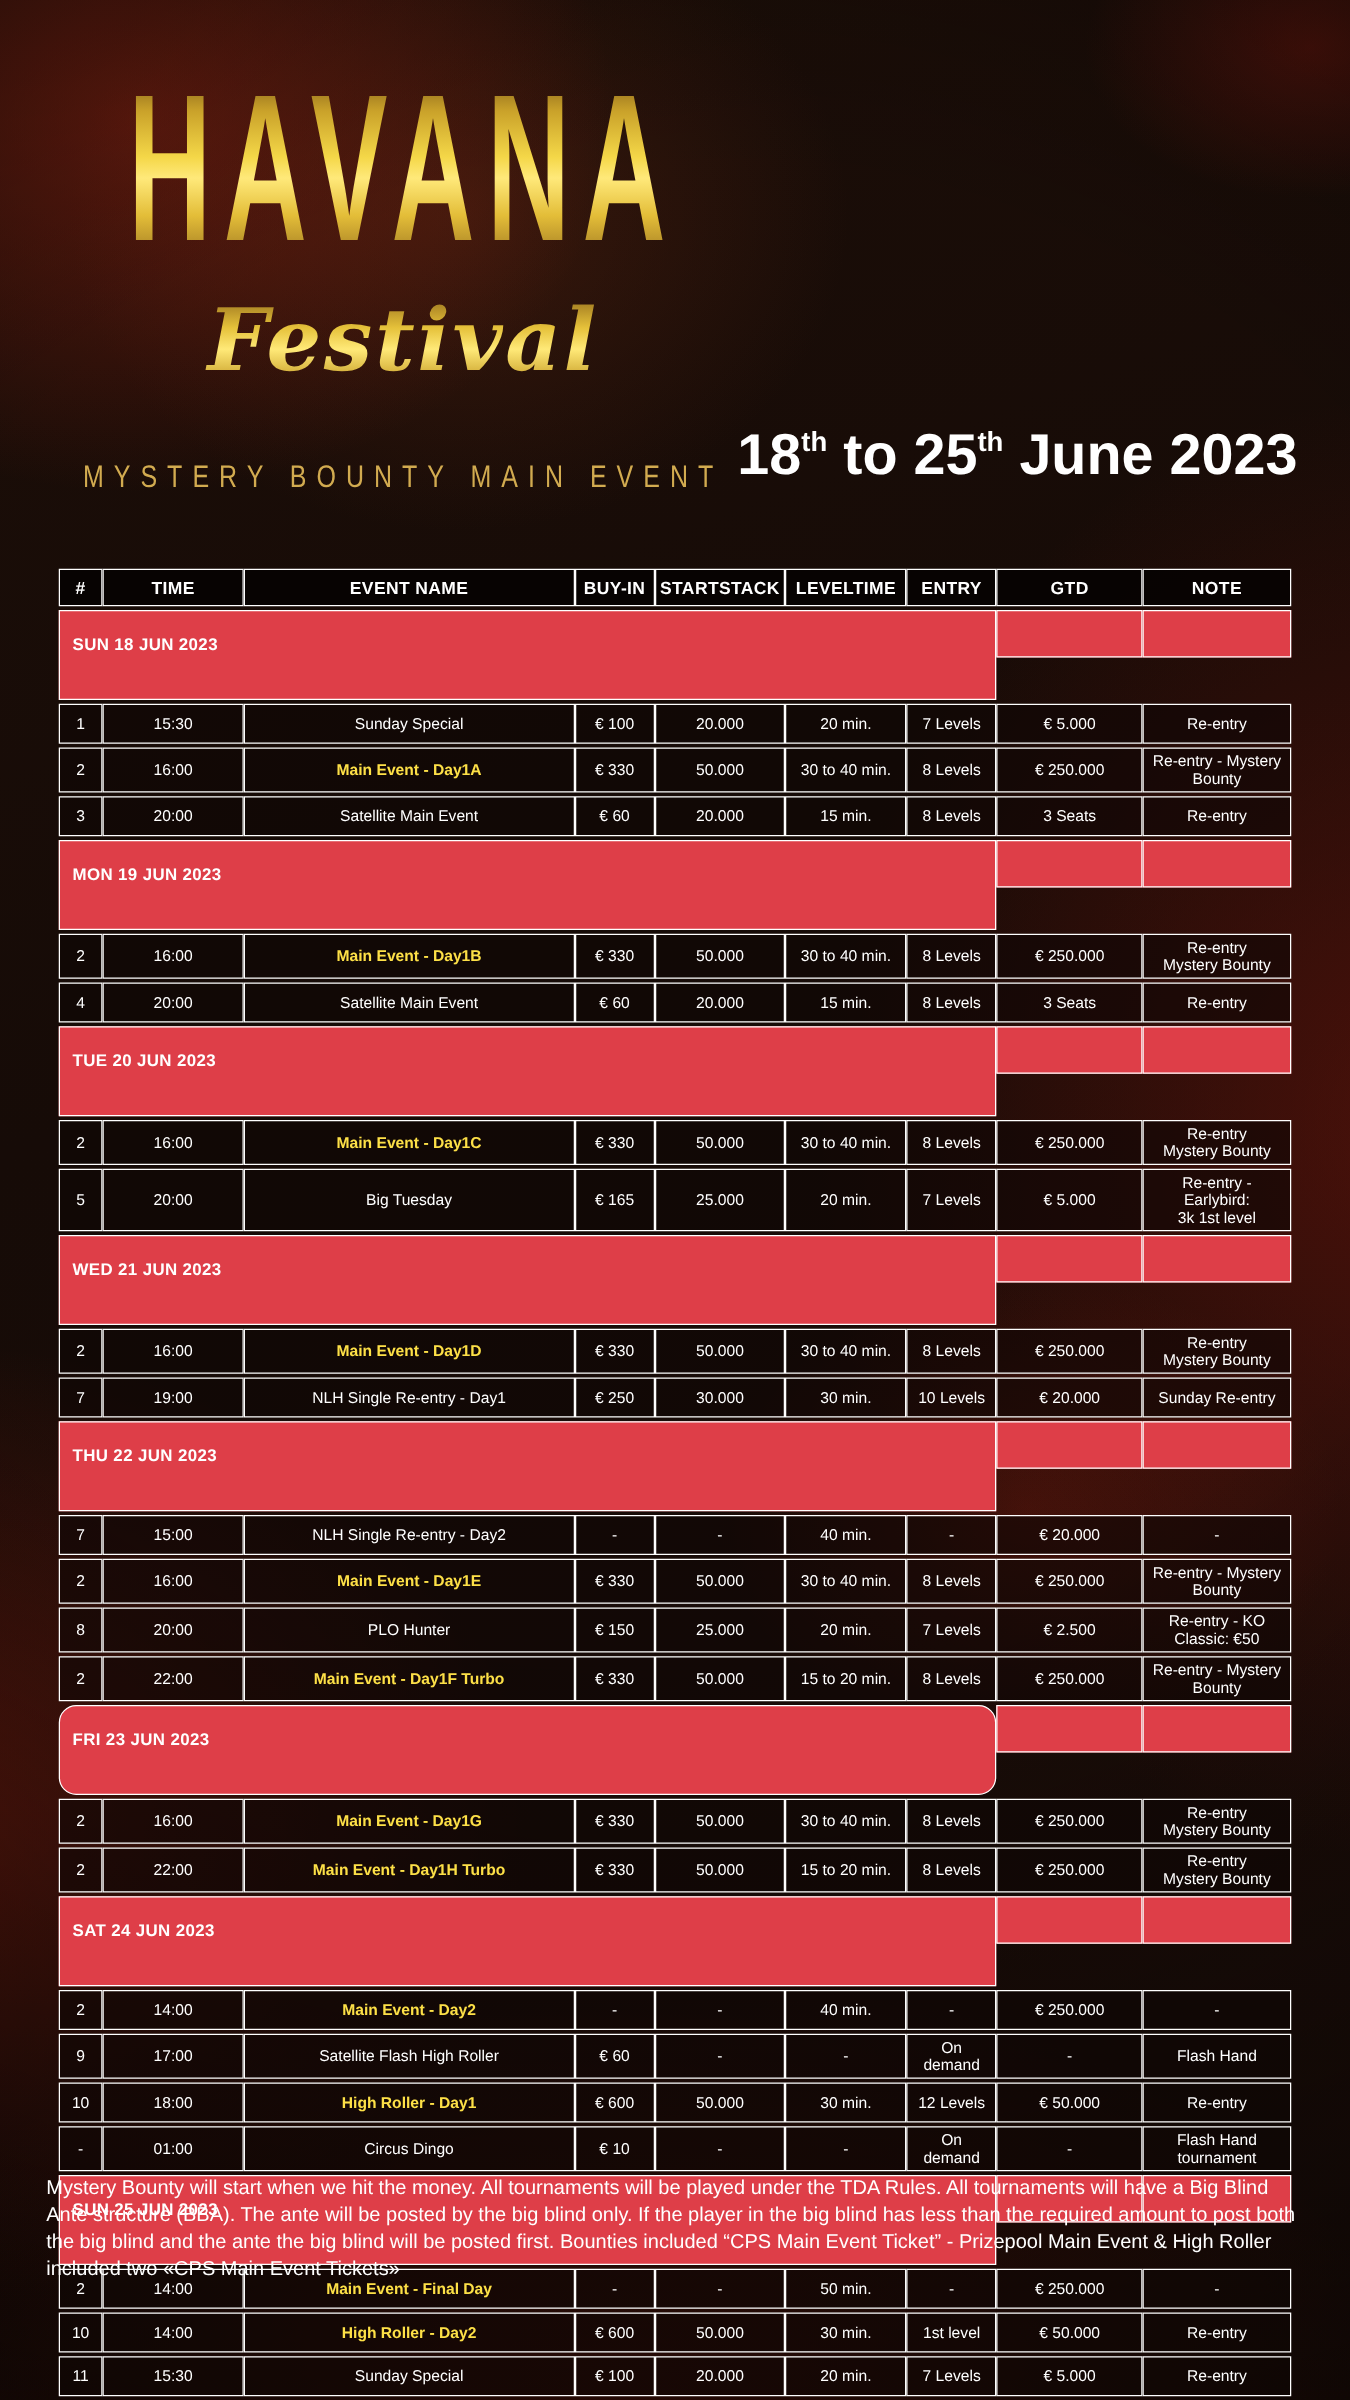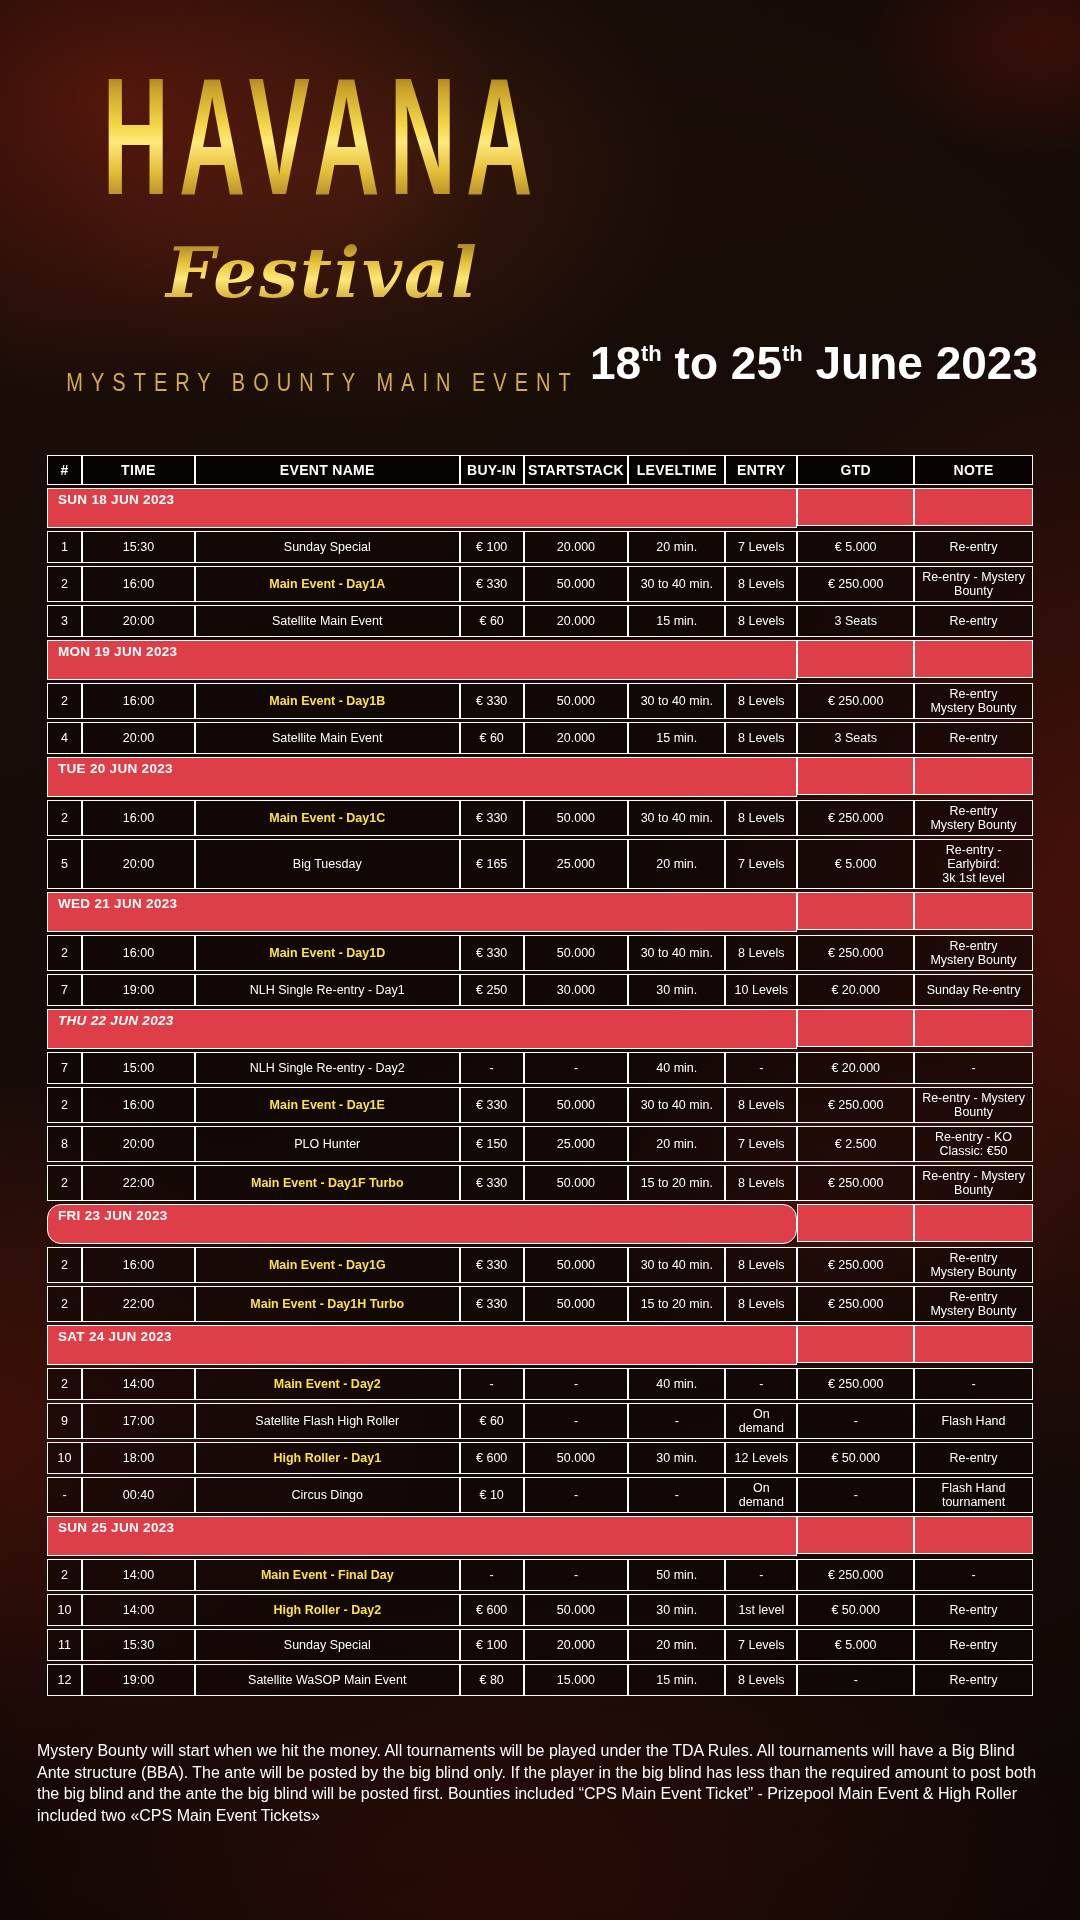--- a/index.html
+++ b/index.html
@@ -62,21 +62,21 @@
     display:flex;align-items:center;justify-content:center;
     text-align:center;padding:3px 3px;min-height:24px;
   }
   .head{
     background:rgba(6,2,2,.9);
     font-weight:700;font-size:14px;min-height:22px;letter-spacing:.3px;
   }
   .day-row .cell{background:#de3e48;height:30px;}
   .day-label{
     justify-content:flex-start;align-items:flex-start;
-    font-weight:700;font-size:13.5px;padding:4px 10px;text-align:left;letter-spacing:.3px;
+    font-weight:700;font-size:13.5px;padding:20px 10px;text-align:left;letter-spacing:.3px;
   }
   .name{font-weight:400;}
   .name.hl{color:#fde047;font-weight:700;}
   .note{white-space:pre-line;}
   .footer{
     position:absolute;left:37px;top:1740px;width:1012px;
     color:#ffffff;font-size:16px;line-height:21.5px;text-align:left;
   }
 </style>
 </head>
@@ -222,21 +222,21 @@
       <div class="cell">19:00</div>
       <div class="cell name">NLH Single Re-entry - Day1</div>
       <div class="cell">€ 250</div>
       <div class="cell">30.000</div>
       <div class="cell">30 min.</div>
       <div class="cell">10 Levels</div>
       <div class="cell">€ 20.000</div>
       <div class="cell note">Sunday Re-entry</div>
     </div>
     <div class="row day-row">
-      <div class="cell day-label" style="grid-column: 1 / 8; font-style: italic;">THU 22 JUN 2023</div>
+      <div class="cell day-label" style="grid-column: 1 / 8;">THU 22 JUN 2023</div>
       <div class="cell day-fill"></div>
       <div class="cell day-fill"></div>
     </div>
     <div class="row event-row">
       <div class="cell">7</div>
       <div class="cell">15:00</div>
       <div class="cell name">NLH Single Re-entry - Day2</div>
       <div class="cell">-</div>
       <div class="cell">-</div>
       <div class="cell">40 min.</div>
@@ -340,21 +340,21 @@
       <div class="cell name hl">High Roller - Day1</div>
       <div class="cell">€ 600</div>
       <div class="cell">50.000</div>
       <div class="cell">30 min.</div>
       <div class="cell">12 Levels</div>
       <div class="cell">€ 50.000</div>
       <div class="cell note">Re-entry</div>
     </div>
     <div class="row event-row">
       <div class="cell">-</div>
-      <div class="cell">00:40</div>
+      <div class="cell">01:00</div>
       <div class="cell name">Circus Dingo</div>
       <div class="cell">€ 10</div>
       <div class="cell">-</div>
       <div class="cell">-</div>
       <div class="cell">On demand</div>
       <div class="cell">-</div>
       <div class="cell note">Flash Hand
 tournament</div>
     </div>
     <div class="row day-row">

